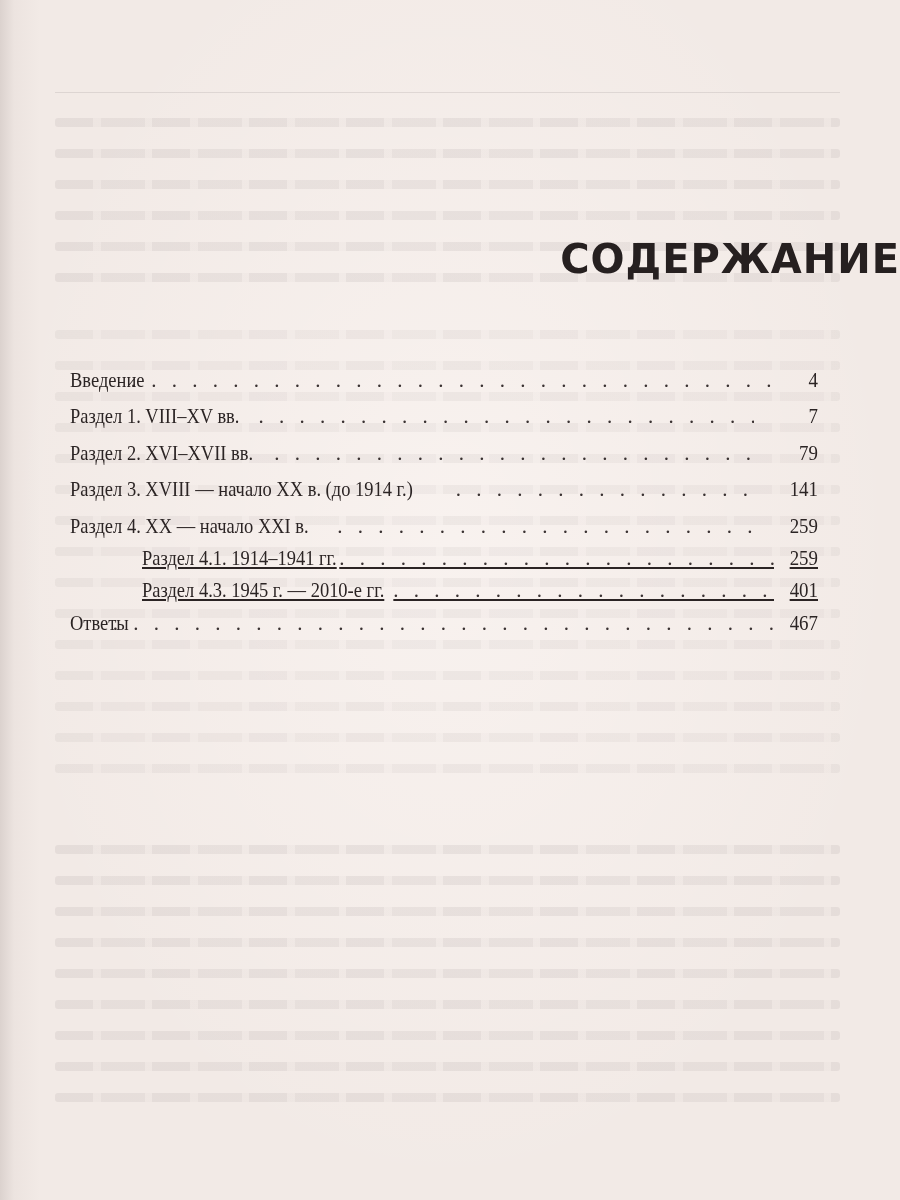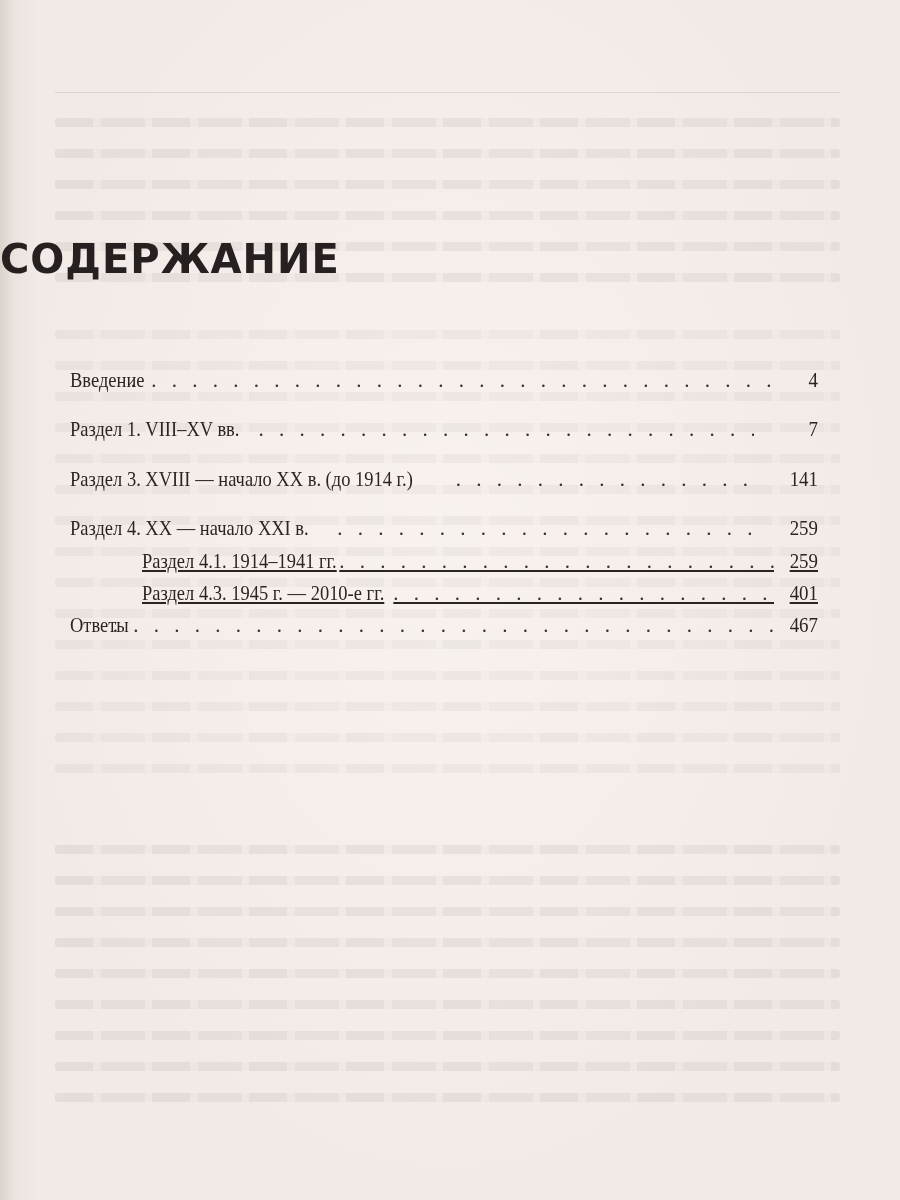--- a/index.html
+++ b/index.html
@@ -51,21 +51,21 @@
       top: 92px;
       height: 1px;
       background: rgba(160,150,150,0.25);
     }
 
     .title {
       position: absolute;
       top: 236px;
       left: 0;
       width: 900px;
-      text-align: left;
+      text-align: right;
       font-family: "DejaVu Sans", "Liberation Sans", sans-serif;
       font-weight: bold;
       font-size: 40px;
       letter-spacing: 1px;
       color: #262020;
       margin: 0;
     }
 
     .toc {
       position: absolute;
@@ -81,21 +81,21 @@
     .toc-row {
       display: flex;
       align-items: flex-start;
       white-space: nowrap;
     }
     .toc-row.sub {
       padding-left: 72px;
       text-decoration: underline;
     }
     .toc-row.gap-before {
-      margin-top: 17px;
+      margin-top: 4px;
       gap: 20px;
     }
     .toc-label {
       flex: 0 0 auto;
       transform: scaleX(0.88);
       transform-origin: left center;
     }
     .toc-leader {
       flex: 1 1 auto;
       overflow: hidden;
@@ -167,20 +167,25 @@
     <span class="toc-label">Введение</span>
     <span class="toc-leader"></span>
     <span class="toc-page">4</span>
   </li>
   <li class="toc-row gap-before">
     <span class="toc-label">Раздел 1. VIII–XV вв.</span>
     <span class="toc-leader"></span>
     <span class="toc-page">7</span>
   </li>
   <li class="toc-row gap-before">
+    <span class="toc-label">Раздел 2. XVI–XVII вв.</span>
+    <span class="toc-leader"></span>
+    <span class="toc-page">79</span>
+  </li>
+  <li class="toc-row gap-before">
     <span class="toc-label">Раздел 3. XVIII — начало XX в. (до 1914 г.)</span>
     <span class="toc-leader"></span>
     <span class="toc-page">141</span>
   </li>
   <li class="toc-row gap-before">
     <span class="toc-label">Раздел 4. XX — начало XXI в.</span>
     <span class="toc-leader"></span>
     <span class="toc-page">259</span>
   </li>
   <li class="toc-row sub">

